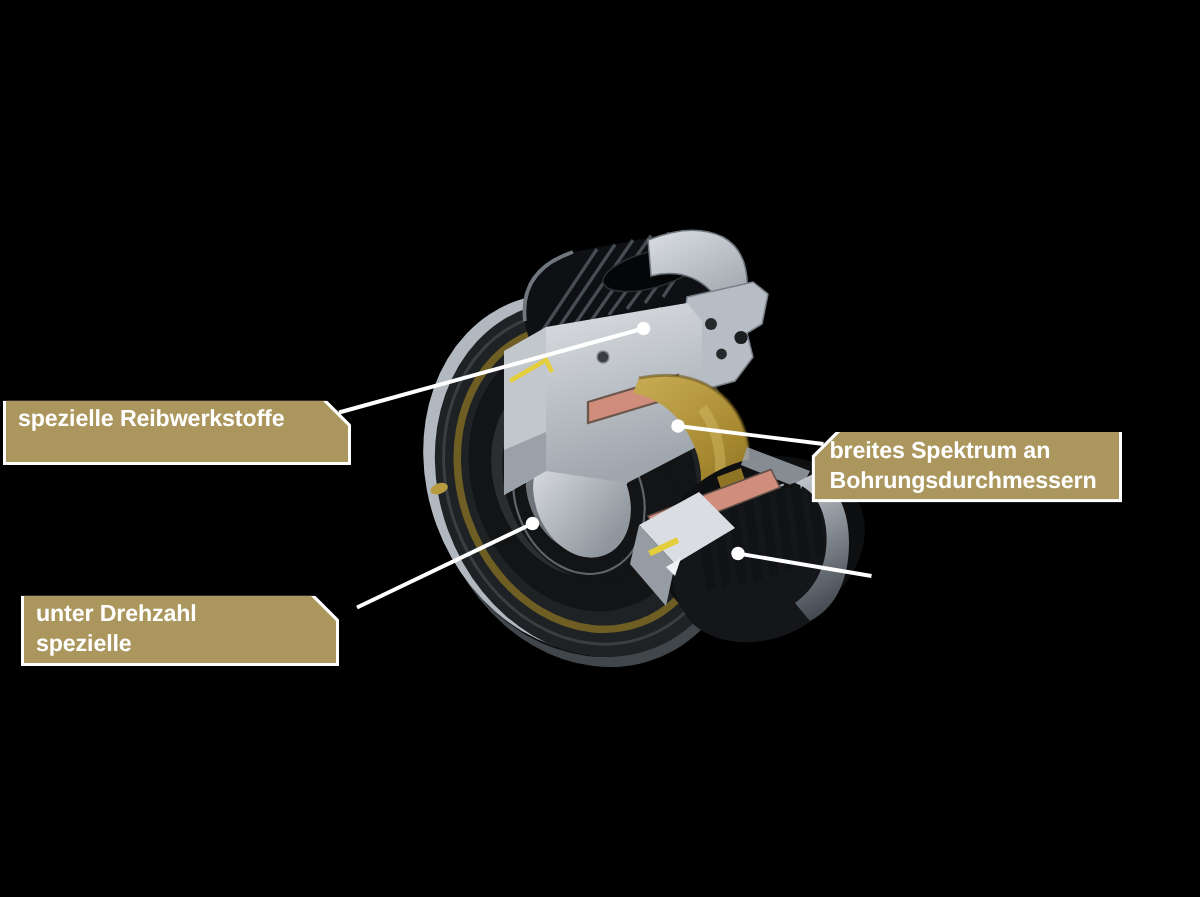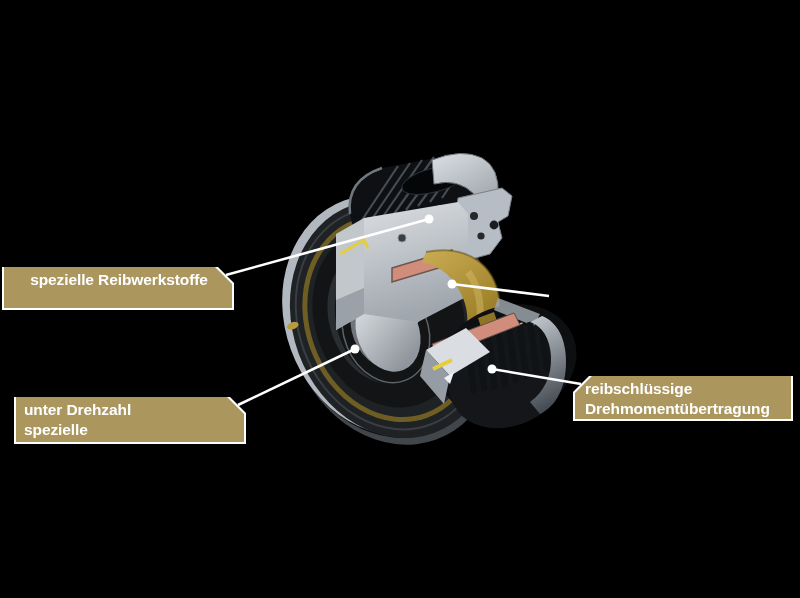--- a/index.html
+++ b/index.html
@@ -10,23 +10,23 @@
   .callout .bg{position:absolute;inset:0;background:#fff;}
   .callout .fill{position:absolute;left:2px;right:2px;top:0;bottom:2px;background:#ab975e;}
   .chamfer-tr .bg{clip-path:polygon(0 0,calc(100% - 16px) 0,100% 16px,100% 100%,0 100%);}
   .chamfer-tr .fill{clip-path:polygon(0 0,calc(100% - 17px) 0,100% 17px,100% 100%,0 100%);}
   .chamfer-tl .bg{clip-path:polygon(16px 0,100% 0,100% 100%,0 100%,0 16px);}
   .chamfer-tl .fill{clip-path:polygon(17px 0,100% 0,100% 100%,0 100%,0 17px);}
   .callout .text{position:relative;padding:3px 8px 0 10px;
     font-weight:700;font-size:15.5px;line-height:19.5px;letter-spacing:-0.1px;color:#fff;}
   .chamfer-tl .text{padding-left:12px;}
   .callout .line{display:block;white-space:nowrap;}
-  #co-1{left:2px;top:267px;width:232px;height:43px;text-align:center;}
+  #co-1{left:2px;top:267px;width:232px;height:43px;}
   #co-2{left:541px;top:288px;width:207px;height:47px;}
-  #co-3{left:14px;top:397px;width:232px;height:47px;}
+  #co-3{left:14px;top:397px;width:212px;height:47px;}
   #co-4{left:573px;top:376px;width:220px;height:45px;}
 </style>
 </head>
 <body>
 
 <div id="stage">
 
   <svg id="clutch-svg" viewBox="0 0 800 598" xmlns="http://www.w3.org/2000/svg">
     <defs>
       <linearGradient id="gMetal" x1="0" y1="0" x2="0.35" y2="1">
@@ -167,32 +167,32 @@
   </svg>
 
   <div id="co-1" class="callout chamfer-tr">
     <div class="bg"></div>
     <div class="fill"></div>
     <div class="text">
       <span class="line">spezielle Reibwerkstoffe</span>
     </div>
   </div>
 
+  <div id="co-2" class="callout chamfer-tl">
+    <div class="bg"></div>
+    <div class="fill"></div>
+    <div class="text">
+      <span class="line">breites Spektrum an</span>
+      <span class="line">Bohrungsdurchmessern</span>
+    </div>
+  </div>
 
   <div id="co-3" class="callout chamfer-tr">
     <div class="bg"></div>
     <div class="fill"></div>
     <div class="text">
       <span class="line">unter Drehzahl</span>
       <span class="line">spezielle</span>
     </div>
   </div>
 
-  <div id="co-4" class="callout chamfer-tl">
-    <div class="bg"></div>
-    <div class="fill"></div>
-    <div class="text">
-      <span class="line">reibschlüssige</span>
-      <span class="line">Drehmomentübertragung</span>
-    </div>
-  </div>
 
 </div>
 
 </body></html>

